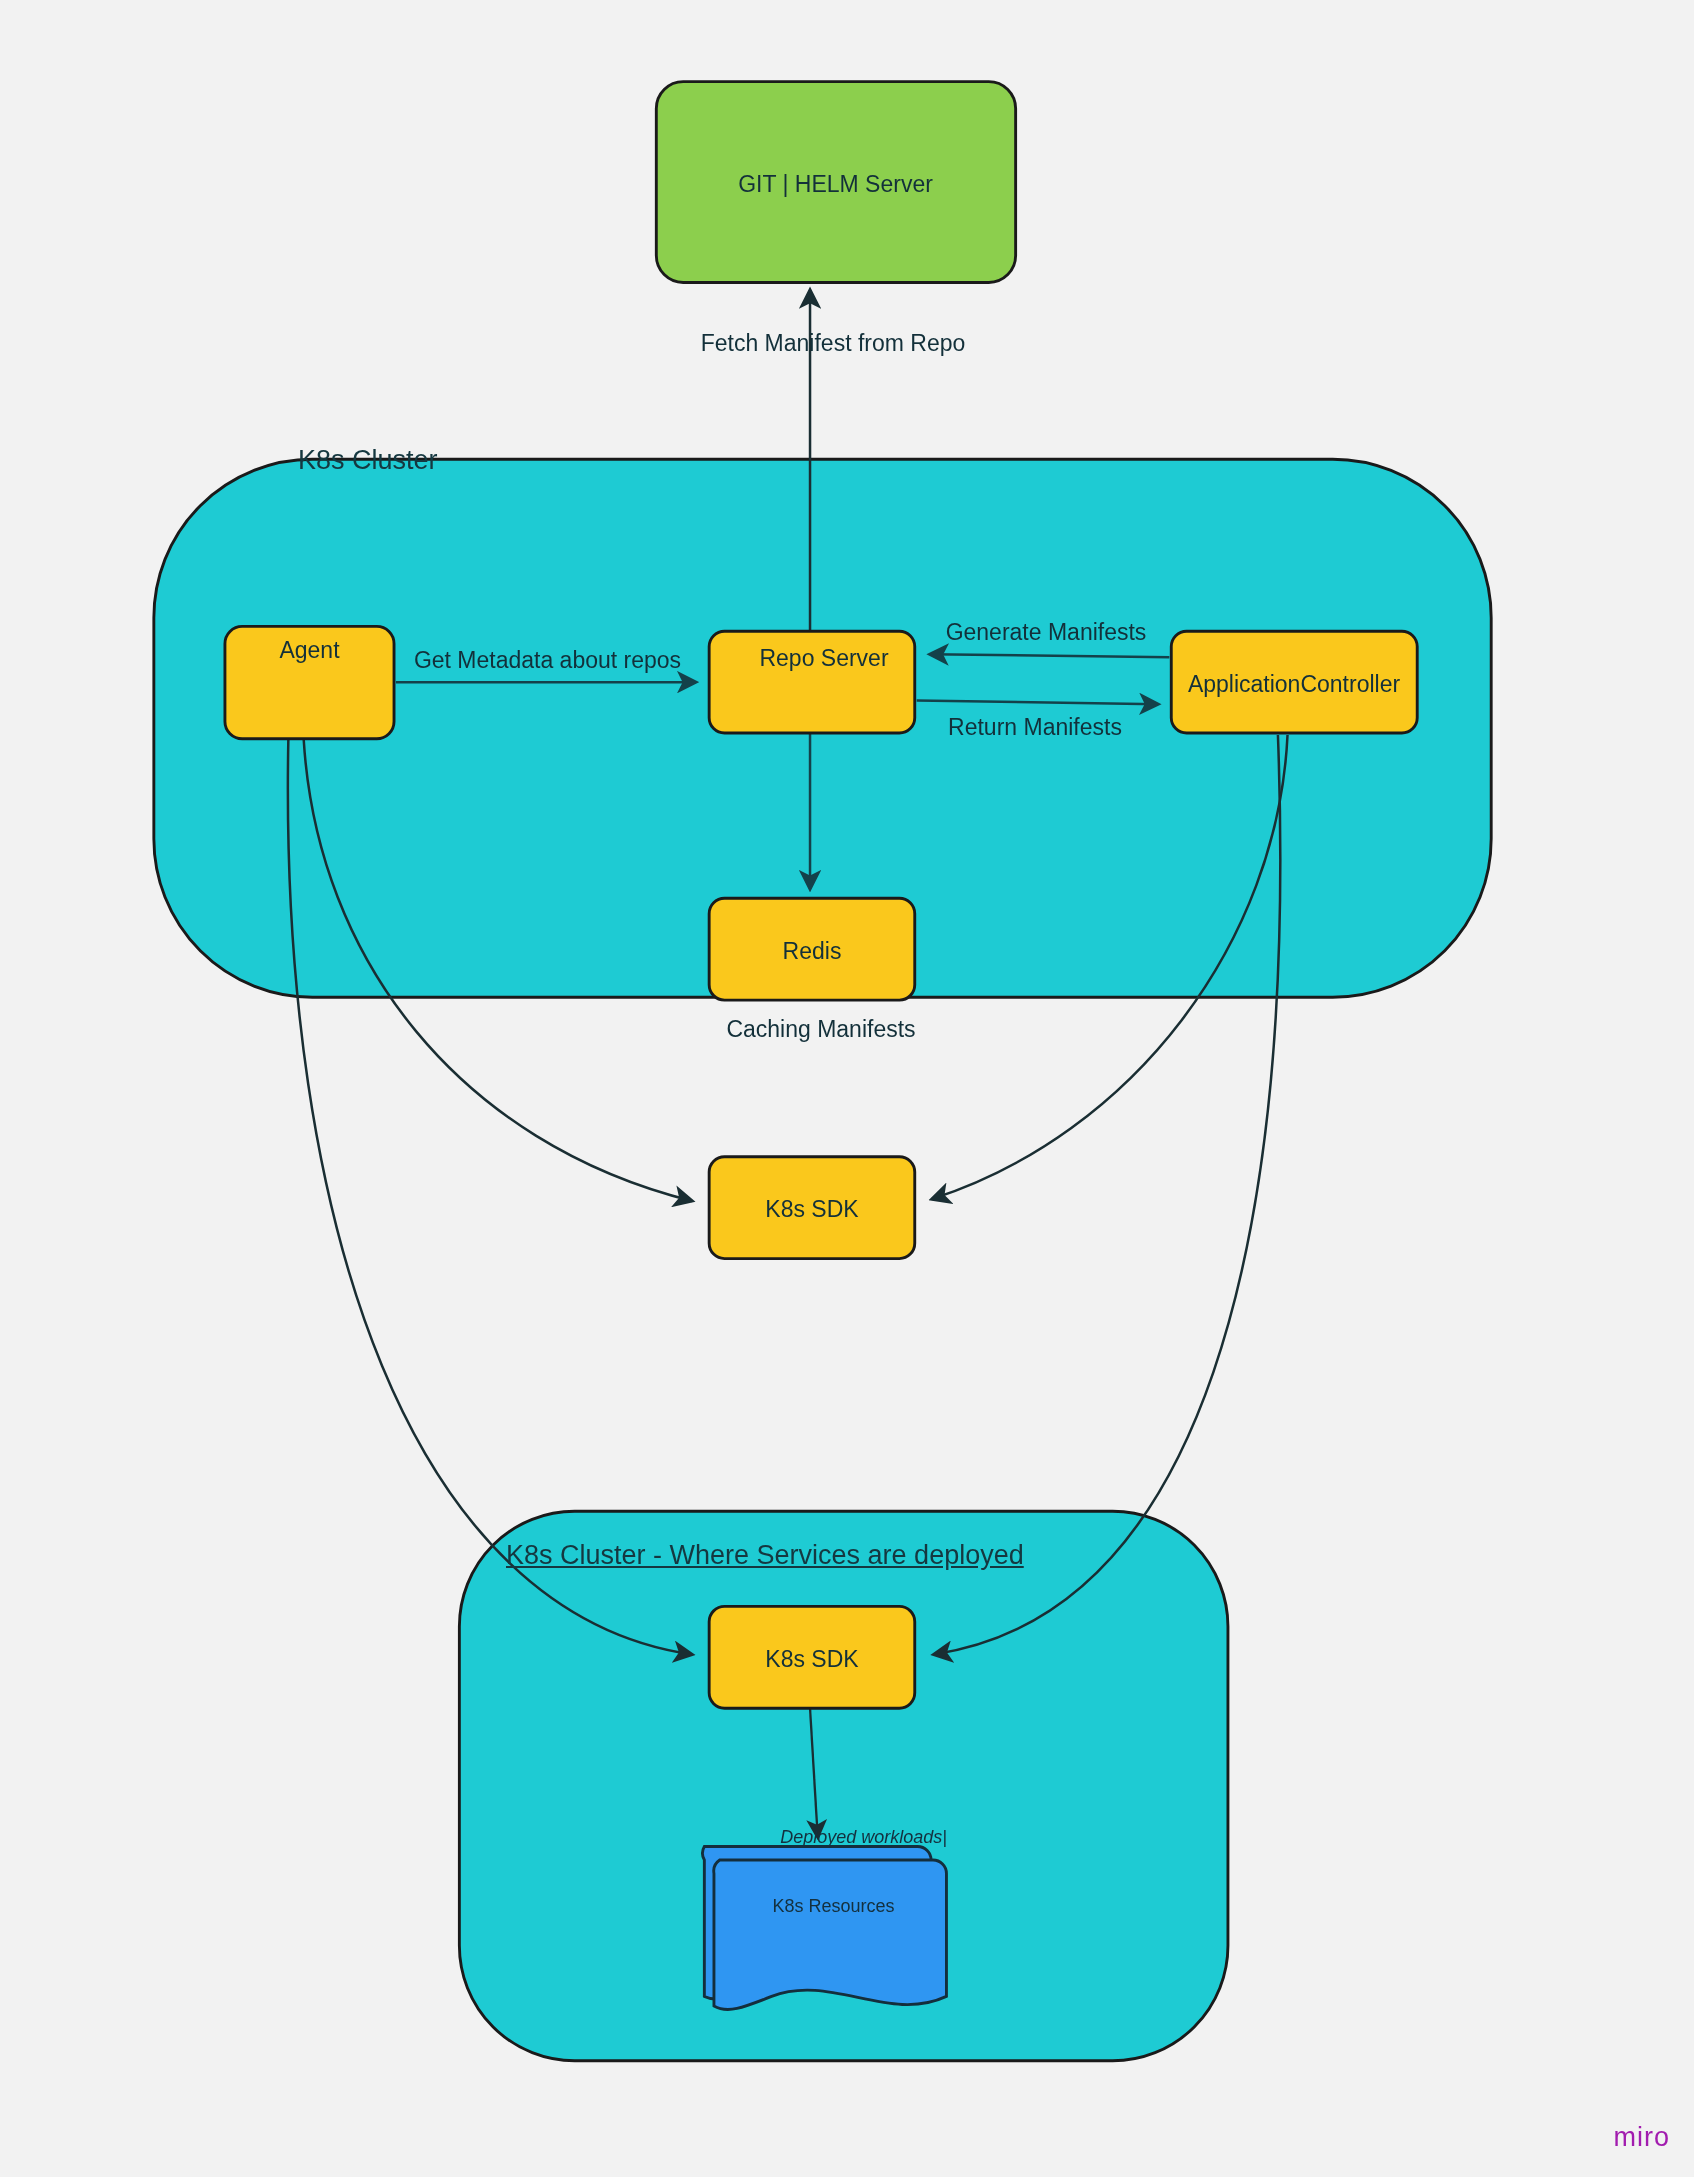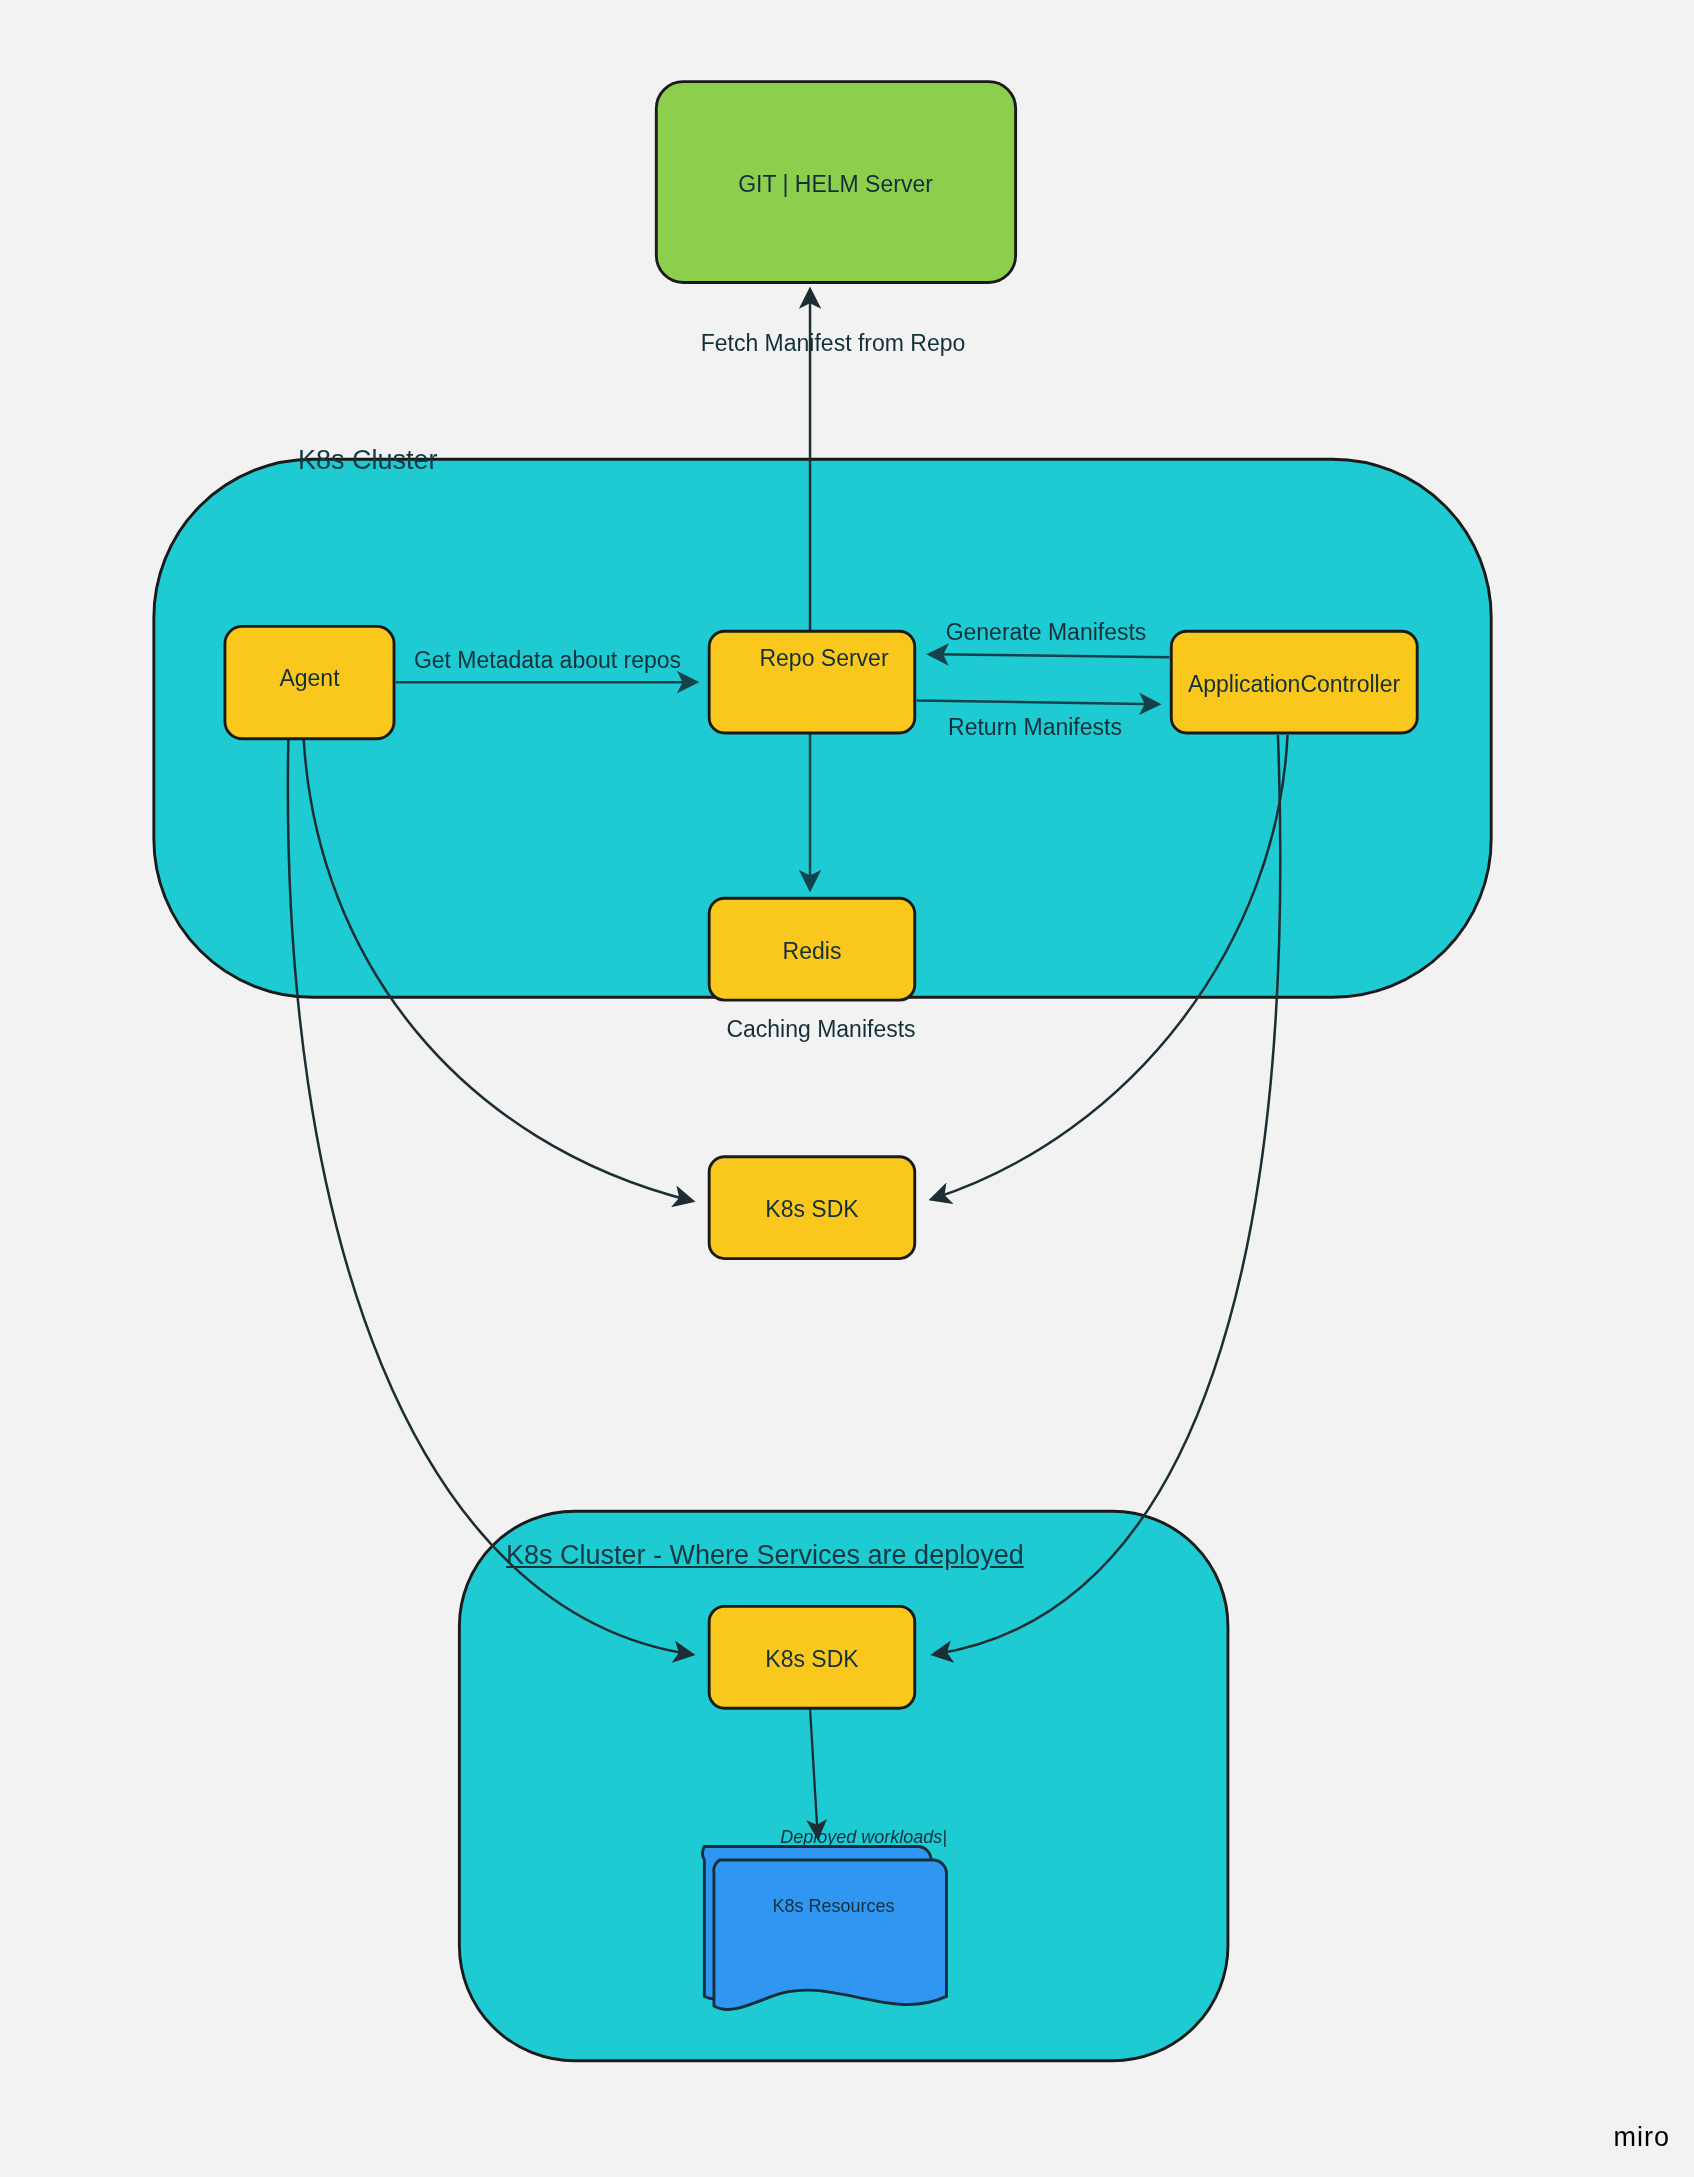--- a/index.html
+++ b/index.html
@@ -56,21 +56,21 @@
   }
   .big-label {
     font-size: 28px;
   }
   #watermark {
     position: absolute;
     right: 25px;
     bottom: 25px;
     font-size: 27px;
     letter-spacing: 1px;
-    color: #000000;
+    color: #a21caf;
     font-family: "Liberation Sans", sans-serif;
   }
 </style>
 </head>
 <body>
 
 <div id="stage">
 
   <svg id="canvas" viewBox="0 0 1764 2267" xmlns="http://www.w3.org/2000/svg">
     <defs>
@@ -131,21 +131,21 @@
              v -138 a 14 14 0 0 1 6 -14 z" fill="#2F96F2" stroke="#142E3C" stroke-width="3"></path>
 
   </svg>
 
   <div class="group-title" style="left:298px; top:444px;">K8s Cluster</div>
 
   <div class="group-title" style="left:506px; top:1539px;text-decoration:underline;">K8s Cluster - Where Services are deployed</div>
 
   <div class="node-label" style="left:656px; top:170px; width:359px;">GIT | HELM Server</div>
 
-  <div class="node-label" style="left:225px; top:664px; width:169px;">Agent</div>
+  <div class="node-label" style="left:225px; top:636px; width:169px;">Agent</div>
 
   <div class="node-label" style="left:709px; top:644px; width:230px;">Repo Server</div>
 
   <div class="node-label" style="left:1171px; top:670px; width:246px;">ApplicationController</div>
 
   <div class="node-label" style="left:709px; top:937px; width:206px;">Redis</div>
 
   <div class="node-label" style="left:709px; top:1195px; width:206px;">K8s SDK</div>
 
   <div class="node-label" style="left:709px; top:1645px; width:206px;">K8s SDK</div>

